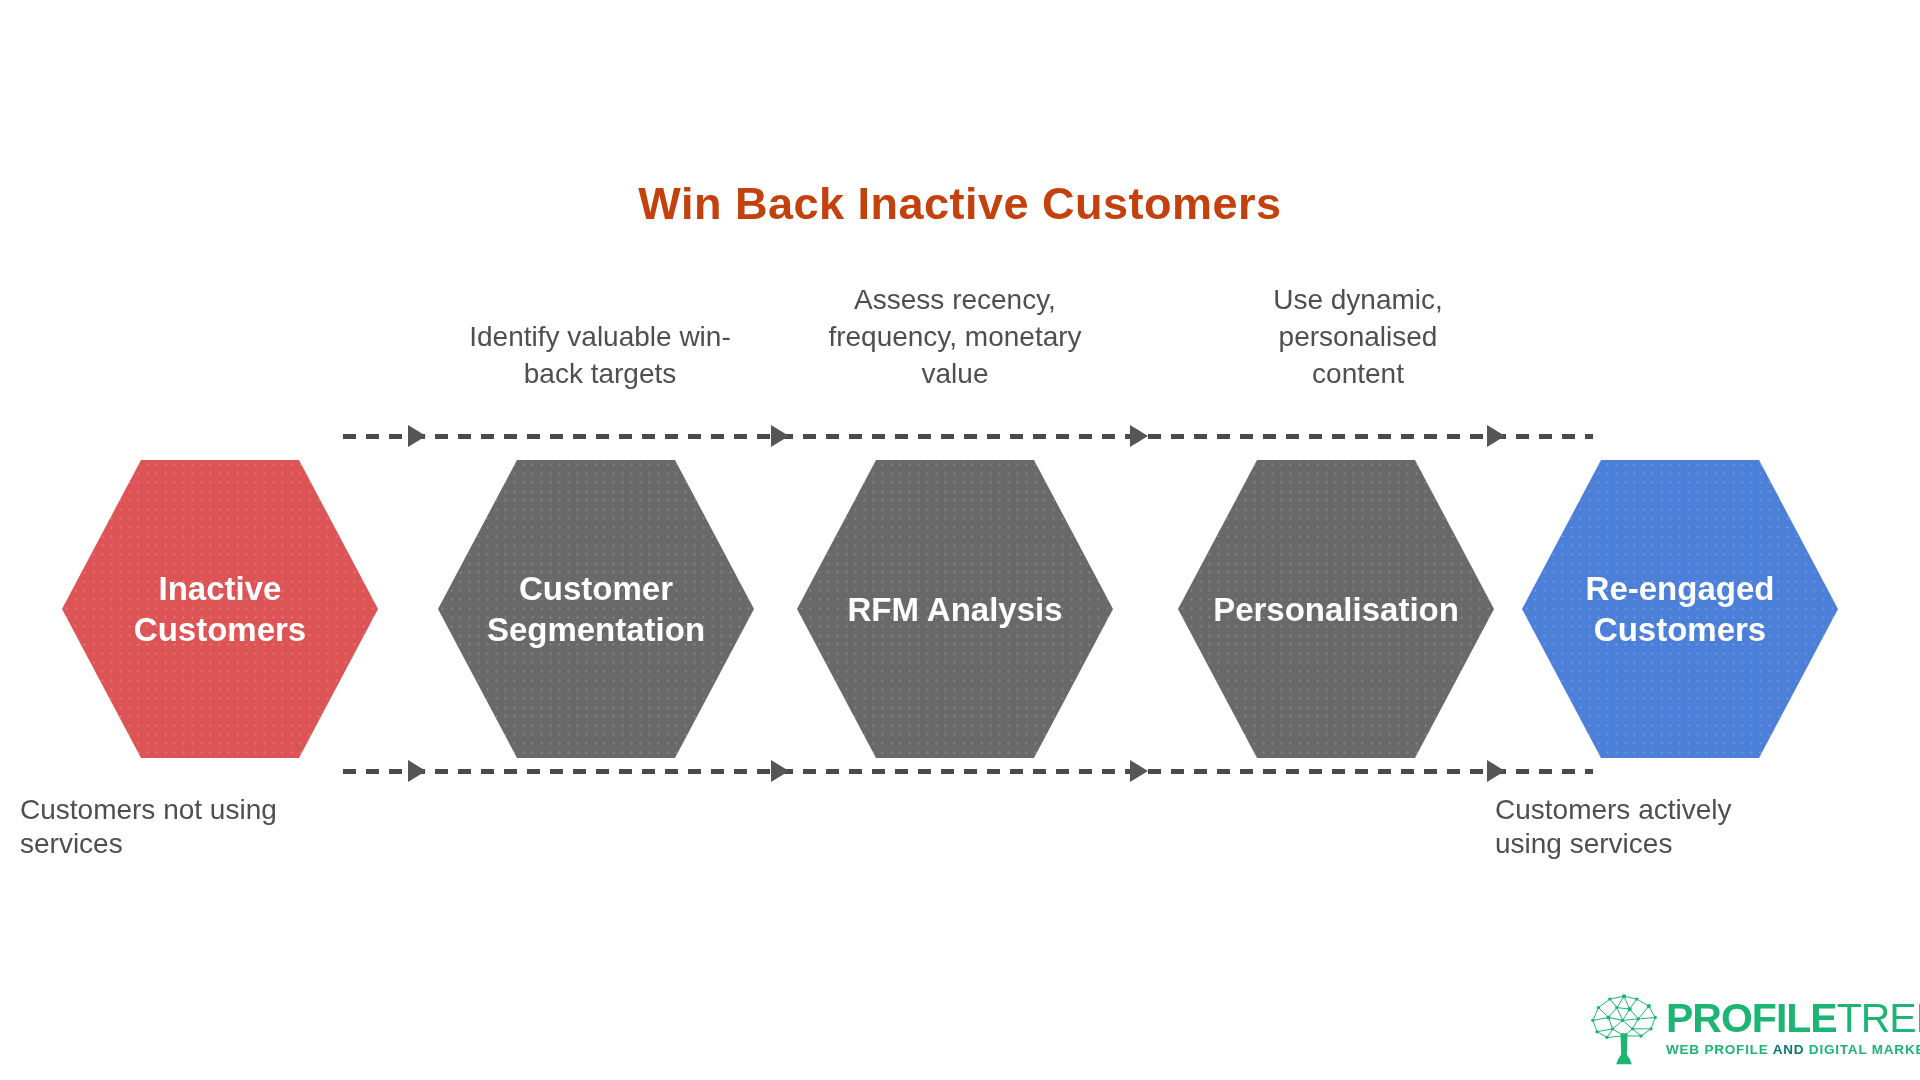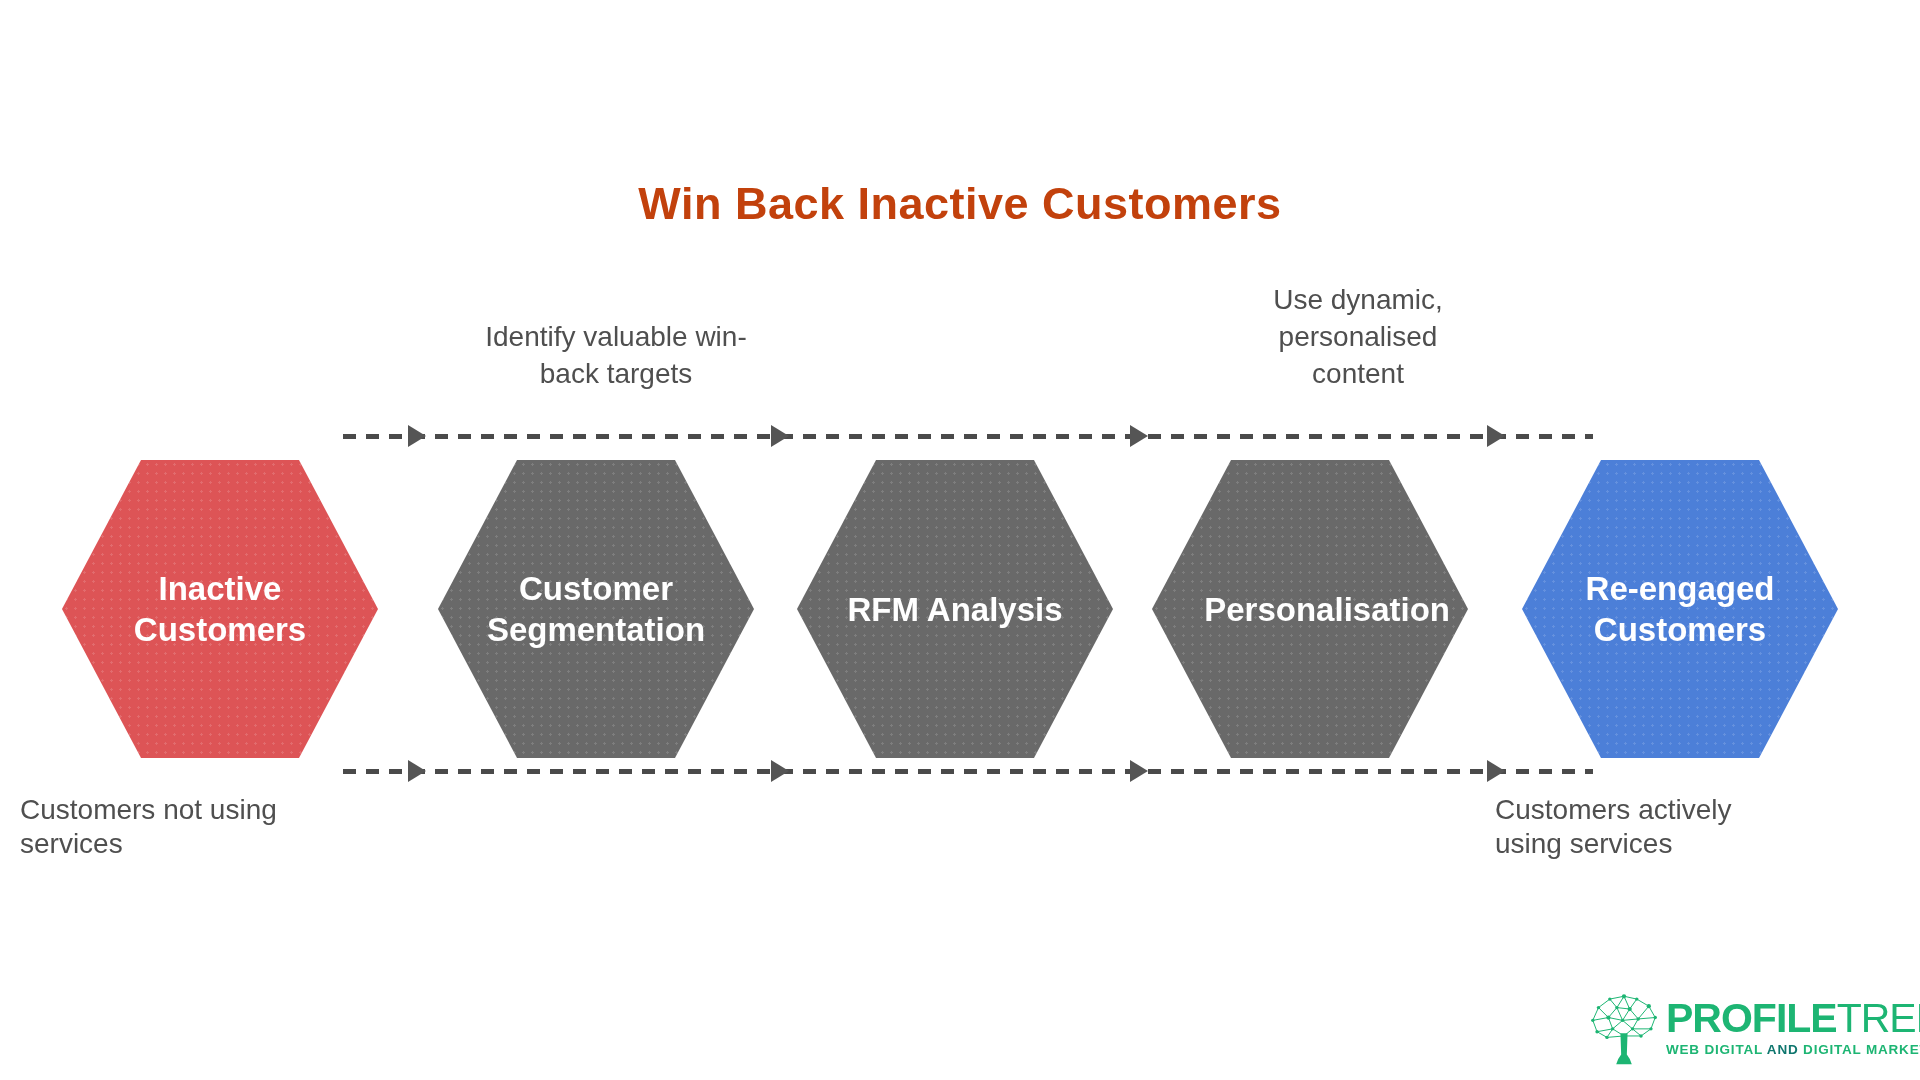--- a/index.html
+++ b/index.html
@@ -9,21 +9,21 @@
   }
   .title{
     position:absolute;left:0;top:178px;width:1920px;text-align:center;
     font-size:45px;font-weight:bold;color:#c2410c;letter-spacing:0.5px;margin:0;
   }
   
   .annotation{
     position:absolute;bottom:688px;width:440px;text-align:center;
     font-size:28px;line-height:37px;color:#4f4f4f;white-space:pre-line;
   }
-  .annotation.a1{left:396px;}
+  .annotation.a1{left:380px;}
   .annotation.a2{left:735px;}
   .annotation.a3{left:1138px;}
   
   .dash-line{
     position:absolute;left:343px;width:1250px;height:5px;
     background:repeating-linear-gradient(90deg,#4a4a4a 0 13px,transparent 13px 23px);
   }
   .dash-line.top{top:434px;}
   .dash-line.bottom{top:769px;}
   .arrowhead{
@@ -41,21 +41,21 @@
     background-image:radial-gradient(rgba(255,255,255,0.14) 1.2px,transparent 1.3px);
     background-size:9px 9px;
   }
   .hex .hex-label{
     color:#ffffff;font-weight:bold;font-size:33px;line-height:41px;
     white-space:pre-line;padding:0 18px;
   }
   .hex.h1{left:62px;background-color:#dd5456;}
   .hex.h2{left:438px;background-color:#696969;}
   .hex.h3{left:797px;background-color:#696969;text-align:center;}
-  .hex.h4{left:1152px;background-color:#696969;justify-content:flex-end;}
+  .hex.h4{left:1178px;background-color:#696969;}
   .hex.h5{left:1522px;background-color:#4c7fd8;}
   
   .caption{
     position:absolute;top:793px;width:380px;text-align:left;
     font-size:28px;line-height:34px;color:#4f4f4f;white-space:pre-line;
   }
   .caption.c1{left:20px;}
   .caption.c2{left:1495px;}
   
   .logo{position:absolute;left:1588px;top:992px;display:flex;align-items:flex-start;}
@@ -74,20 +74,23 @@
 </style>
 </head>
 <body>
 
 <div class="canvas">
 
   <h1 class="title">Win Back Inactive Customers</h1>
 
   <div class="annotation a1">Identify valuable win-
 back targets</div>
+  <div class="annotation a2">Assess recency,
+frequency, monetary
+value</div>
   <div class="annotation a3">Use dynamic,
 personalised
 content</div>
 
   <div class="dash-line top">
     <div class="arrowhead ah1"></div>
     <div class="arrowhead ah2"></div>
     <div class="arrowhead ah3"></div>
     <div class="arrowhead ah4"></div>
   </div>
@@ -185,20 +188,20 @@
           <circle cx="62" cy="52" r="2.4"></circle>
         <circle cx="50" cy="62" r="2.4"></circle>
         <path d="M45,58 L55,58 L54,88 Q59,94 61,102 L39,102 Q41,94 46,88 Z"></path>
       </g>
     </svg>
     <div class="logo-text">
       <div class="wordmark">
         <span>PROFILE</span><span class="thin">TREE</span>
       </div>
       <div class="tagline">
-        <span>WEB DIGITAL</span>
+        <span>WEB PROFILE</span>
         <span class="light">AND</span>
         <span>DIGITAL MARKETING</span>
       </div>
     </div>
   </div>
 
 </div>
 
 </body></html>

